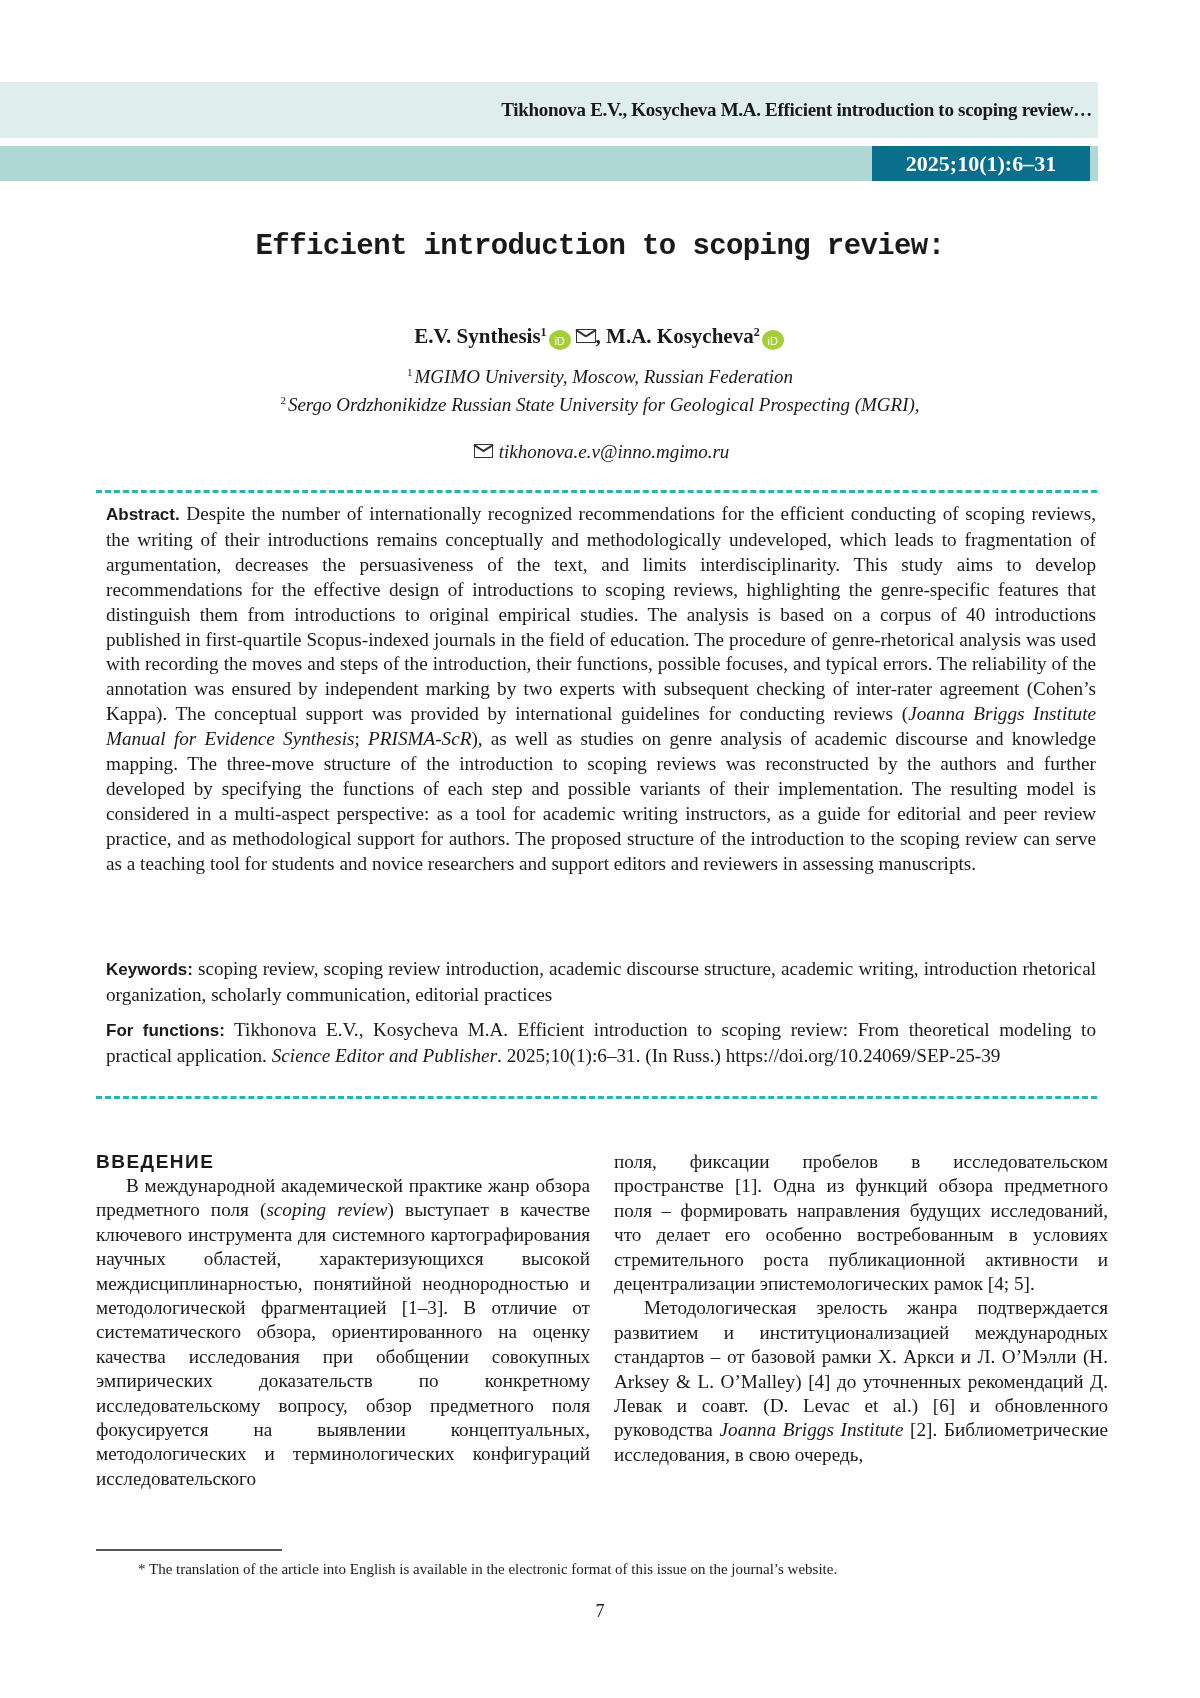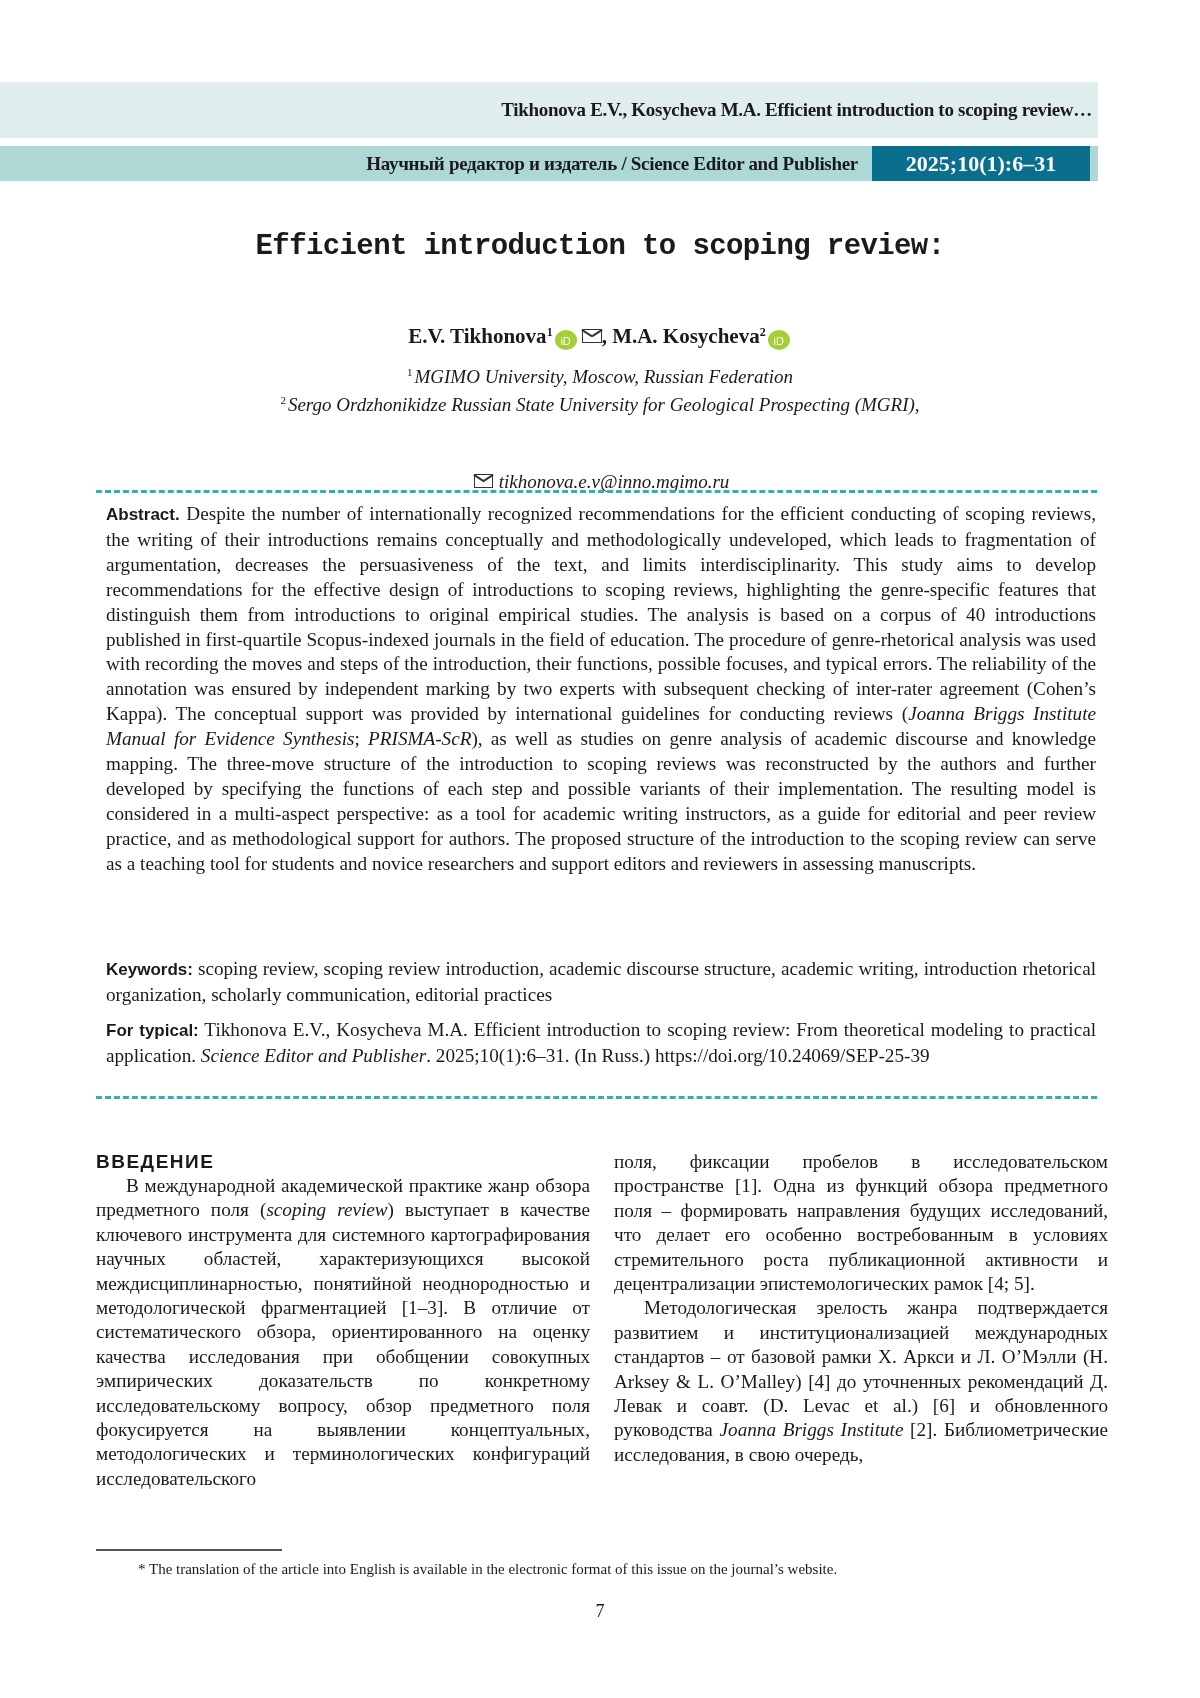--- a/index.html
+++ b/index.html
@@ -53,21 +53,21 @@
       content: ""; position: absolute; top: -1px; width: 12px; height: 1.5px; background: #333;
     }
     .mail::before { left: -1px; transform-origin: left; transform: rotate(32deg); }
     .mail::after { right: -1px; transform-origin: right; transform: rotate(-32deg); }
     .aff {
       position: absolute; left: 0; width: 1200px; text-align: center;
       font-style: italic; font-size: 19px; line-height: 25px; color: #1a1a1a;
     }
     .aff sup { font-size: 11px; font-style: normal; vertical-align: 7px; margin-right: 2px; }
     .email-line {
-      position: absolute; left: 0; width: 1200px; top: 471px; text-align: center;
+      position: absolute; left: 0; width: 1200px; top: 441px; text-align: center;
       font-style: italic; font-size: 19px; color: #1a1a1a;
     }
     .email-line .mail { margin-right: 6px; width: 19px; height: 14px; }
     .dash {
       position: absolute; left: 96px; width: 1001px; height: 0;
       border-top: 3px dashed #2bb3b0;
     }
     .abs {
       position: absolute; left: 106px; width: 990px; font-size: 19.2px; line-height: 24.9px;
       text-align: justify; color: #1a1a1a;
@@ -94,30 +94,29 @@
       font-size: 18px; color: #1a1a1a;
     }
   </style>
 </head>
 <body>
 
 <div class="hdr1">
   <span class="txt">Tikhonova E.V., Kosycheva M.A. Efficient introduction to scoping review…</span>
 </div>
 <div class="hdr2">
-  <span class="txt">Научный редактор и издатель / Science Editor and Publisher</span>
   <span class="badge">2025;10(1):6–31</span>
 </div>
 
 <div class="title">
   <div>Efficient introduction to scoping review:</div>
 </div>
 
 <div class="authors">
-  <span>E.V. Tikhonova</span><sup>1</sup><span class="orcid">iD</span><span class="mail"></span><span>, </span><span>M.A. Kosycheva</span><sup>2</sup><span class="orcid">iD</span>
+  <span>E.V. Synthesis</span><sup>1</sup><span class="orcid">iD</span><span class="mail"></span><span>, </span><span>M.A. Kosycheva</span><sup>2</sup><span class="orcid">iD</span>
 </div>
 
 <div class="aff" style="top:360px;">
   <sup>1</sup><span>MGIMO University, Moscow, Russian Federation</span>
 </div>
 <div class="aff" style="top:388px;">
   <div><sup>2</sup><span>Sergo Ordzhonikidze Russian State University for Geological Prospecting (MGRI),</span></div>
 </div>
 
 <div class="email-line">
@@ -128,21 +127,21 @@
 
 <div class="abs" style="top:502px;">
   <b class="lbl">Abstract.</b><span> Despite the number of internationally recognized recommendations for the efficient conducting of scoping reviews, the writing of their introductions remains conceptually and methodologically undeveloped, which leads to fragmentation of argumentation, decreases the persuasiveness of the text, and limits interdisciplinarity. This study aims to develop recommendations for the effective design of introductions to scoping reviews, highlighting the genre-specific features that distinguish them from introductions to original empirical studies. The analysis is based on a corpus of 40 introductions published in first-quartile Scopus-indexed journals in the field of education. The procedure of genre-rhetorical analysis was used with recording the moves and steps of the introduction, their functions, possible focuses, and typical errors. The reliability of the annotation was ensured by independent marking by two experts with subsequent checking of inter-rater agreement (Cohen’s Kappa). The conceptual support was provided by international guidelines for conducting reviews (</span><i>Joanna Briggs Institute Manual for Evidence Synthesis</i><span>; </span><i>PRISMA-ScR</i><span>), as well as studies on genre analysis of academic discourse and knowledge mapping. The three-move structure of the introduction to scoping reviews was reconstructed by the authors and further developed by specifying the functions of each step and possible variants of their implementation. The resulting model is considered in a multi-aspect perspective: as a tool for academic writing instructors, as a guide for editorial and peer review practice, and as methodological support for authors. The proposed structure of the introduction to the scoping review can serve as a teaching tool for students and novice researchers and support editors and reviewers in assessing manuscripts.</span>
 </div>
 
 <div class="abs" style="top:957px;">
   <b class="lbl">Keywords:</b><span> scoping review, scoping review introduction, academic discourse structure, academic writing, introduction rhetorical organization, scholarly communication, editorial practices</span>
 </div>
 
 <div class="abs" style="top:1018px;">
-  <b class="lbl">For typical:</b><span> Tikhonova E.V., Kosycheva M.A. Efficient introduction to scoping review: From theoretical modeling to practical application. </span><i>Science Editor and Publisher</i><span>. 2025;10(1):6–31. (In Russ.) https://doi.org/10.24069/SEP-25-39</span>
+  <b class="lbl">For functions:</b><span> Tikhonova E.V., Kosycheva M.A. Efficient introduction to scoping review: From theoretical modeling to practical application. </span><i>Science Editor and Publisher</i><span>. 2025;10(1):6–31. (In Russ.) https://doi.org/10.24069/SEP-25-39</span>
 </div>
 
 <div class="dash" style="top:1096px;"></div>
 
 <div class="col" style="left:96px; top:1150px;">
   <h2 class="sec">ВВЕДЕНИЕ</h2>
   <p><span>В международной академической практике жанр обзора предметного поля (</span><i>scoping review</i><span>) выступает в качестве ключевого инструмента для системного картографирования научных областей, характеризующихся высокой междисциплинарностью, понятийной неоднородностью и методологической фрагментацией [1–3]. В отличие от систематического обзора, ориентированного на оценку качества исследования при обобщении совокупных эмпирических доказательств по конкретному исследовательскому вопросу, обзор предметного поля фокусируется на выявлении концептуальных, методологических и терминологических конфигураций исследовательского</span></p>
 </div>
 
 <div class="col" style="left:614px; top:1150px;">

